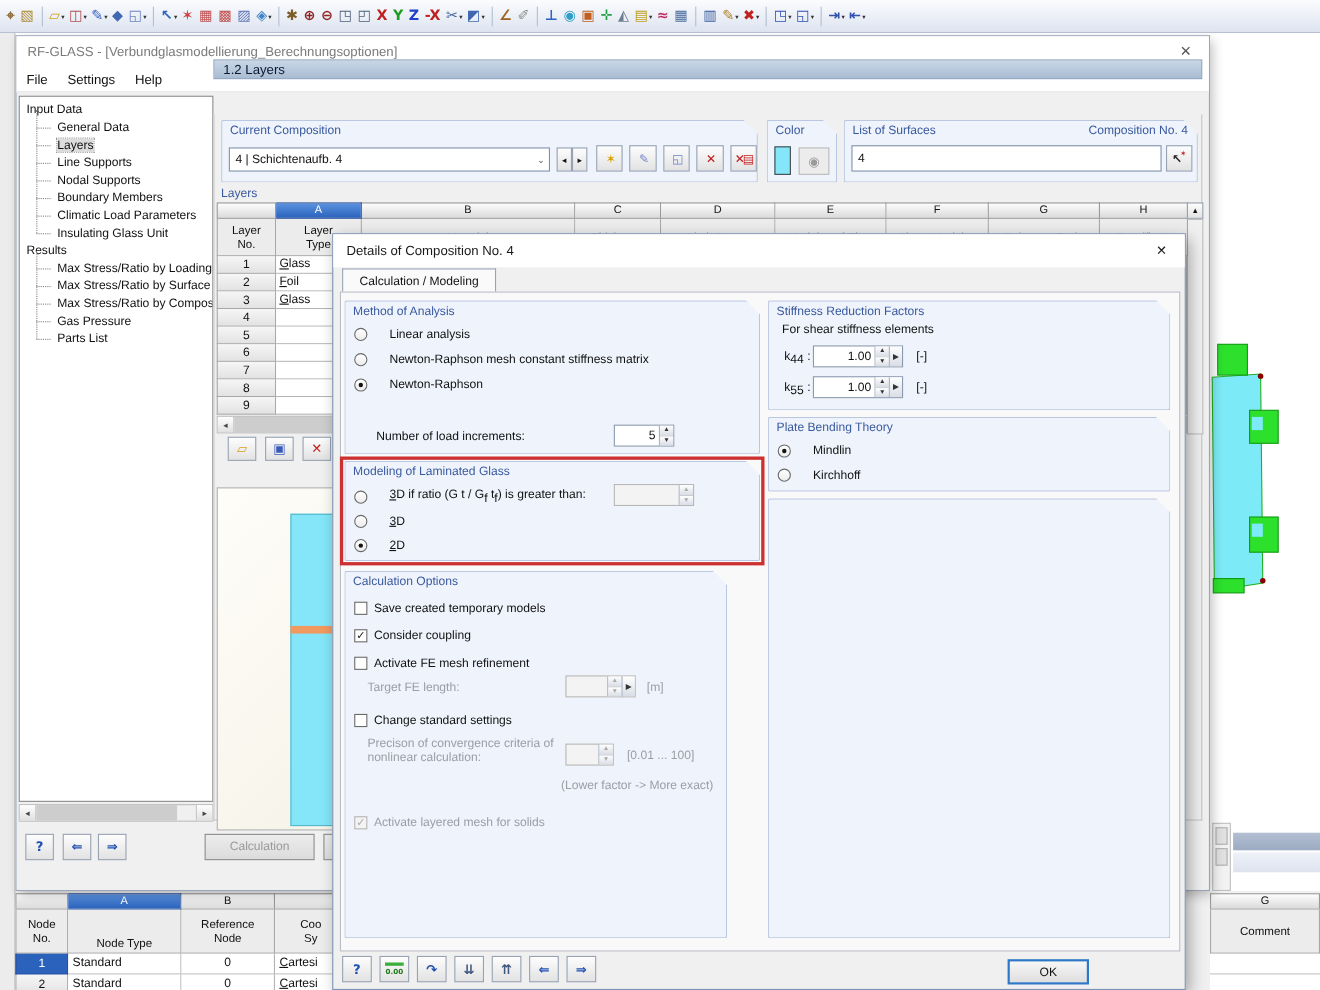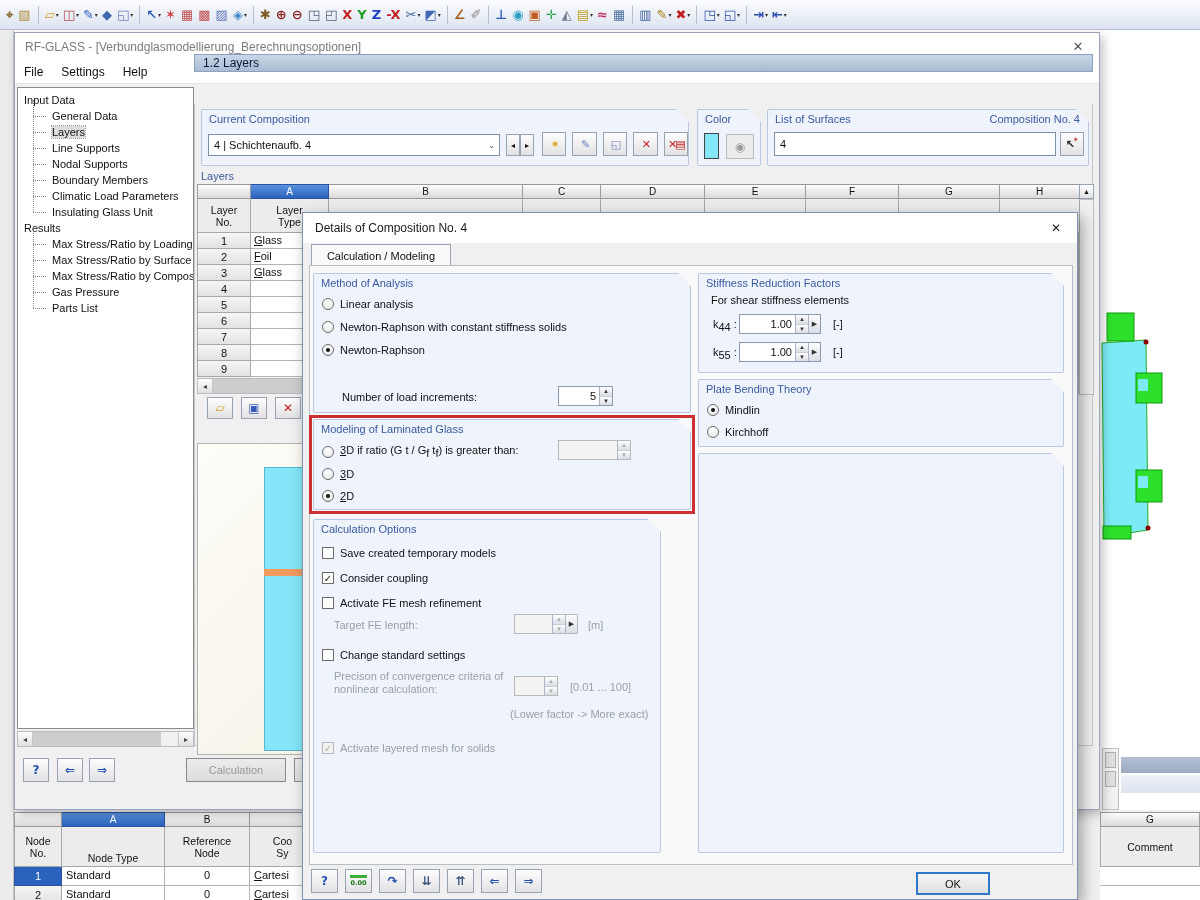--- a/index.html
+++ b/index.html
@@ -59,21 +59,21 @@
   .bno{width:48px;background:linear-gradient(#f6f6f6,#e2e2e2);border:1px solid #a8a8a8;border-top:none;display:flex;align-items:center;justify-content:center;flex:none}
   .selrow .bno{background:#2a62bc;color:#fff;border-color:#29519e}
   .bcell{background:#fff;border-right:1px solid #b4b4b4;border-bottom:1px solid #b4b4b4;padding:2px 0 0 4px;flex:none;overflow:hidden;white-space:nowrap}
   .btrow{display:flex;height:19px}
   
   .dialog{position:absolute;left:302px;top:212px;width:776px;height:688px;background:#f0f0f0;border:1px solid #7d92b4;box-shadow:4px 5px 14px rgba(0,0,0,.35);z-index:5}
   .dtitle{position:absolute;left:0;top:0;right:0;height:30px;background:#fff;display:flex;align-items:center}
   .dtitle span{margin-left:12px;font-size:12px;color:#1a1a1a}
   .tab{position:absolute;left:8px;top:31px;width:140px;height:22px;background:#fafafa;border:1px solid #98a4b4;border-bottom:none;display:flex;align-items:center;justify-content:center;font-size:11px}
   .tabpage{position:absolute;left:6px;top:52px;width:764px;height:600px;background:#f9f9f9;border:1px solid #b9bdc5}
-  .opt{position:absolute;display:flex;align-items:center;gap:6px;height:16px;white-space:nowrap}
+  .opt{position:absolute;display:flex;align-items:center;gap:20px;height:16px;white-space:nowrap}
   .radio{width:12px;height:12px;border:1px solid #6a6a6a;border-radius:50%;background:linear-gradient(#fff,#ececec);position:relative;flex:none}
   .opt.sel .radio::after{content:"";position:absolute;left:3px;top:3px;width:4px;height:4px;border-radius:50%;background:#141414}
   .opt.sub{margin-left:20px}
   .cbx{position:absolute;display:flex;align-items:center;gap:6px;height:16px;white-space:nowrap}
   .check{width:12px;height:12px;border:1px solid #6a6a6a;background:#fff;position:relative;flex:none;font-size:10px;line-height:11px;text-align:center;color:#141414;font-family:"DejaVu Sans",sans-serif}
   .cbx.checked .check::before{content:"✓"}
   .cbx.dis{color:#9aa0a6}
   .cbx.dis .check{border-color:#b6b6b6;background:#f3f3f3;color:#a8a8a8}
   .greyt{color:#9aa0a6}
   .nspin{position:absolute;display:flex;height:20px;border:1px solid #8a9ab0;background:#fff}
@@ -723,21 +723,21 @@
     <div data-repeat="dialog.method.options">
 
         <div class="opt" style="position:relative;margin:0 0 7px 8px">
           <span class="radio"></span>
           <span>Linear analysis</span>
         </div>
 
 
         <div class="opt sub" style="position:relative;margin:0 0 7px 8px">
           <span class="radio"></span>
-          <span>Newton-Raphson with constant stiffness solids</span>
+          <span>Newton-Raphson mesh constant stiffness matrix</span>
         </div>
 
         <div class="opt sub sel" style="position:relative;margin:0 0 7px 8px">
           <span class="radio"></span>
           <span>Newton-Raphson</span>
         </div>
 
     </div>
     <div class="abs" style="left:28px;top:117px">Number of load increments:</div>
     <div class="nspin" style="left:244px;top:112px;width:55px">

